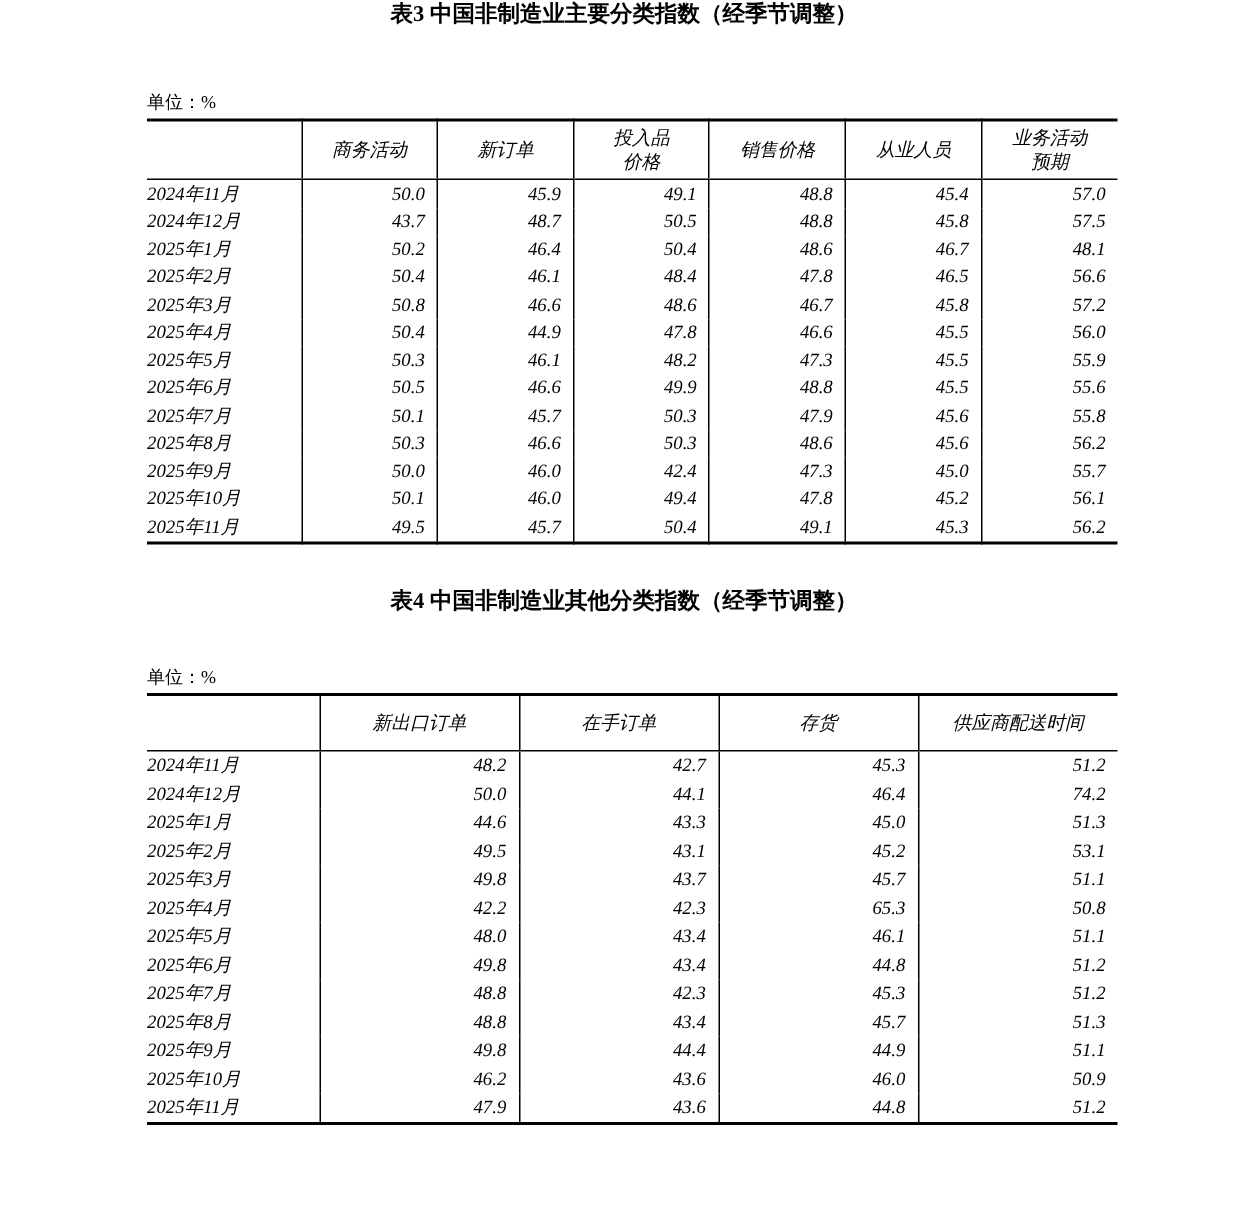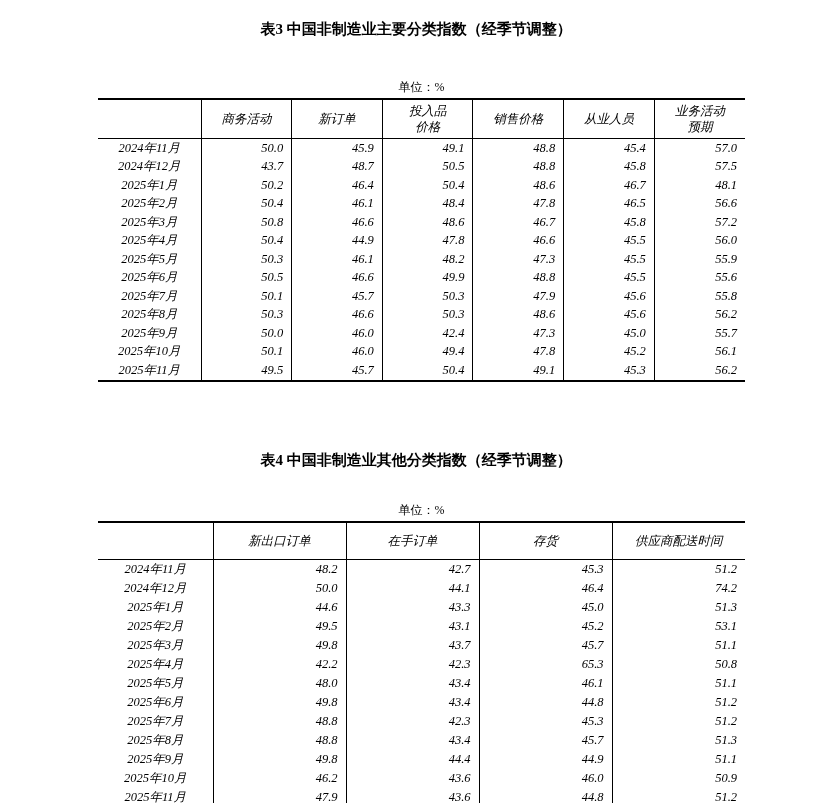--- a/index.html
+++ b/index.html
@@ -6,43 +6,43 @@
   body {
     width: 832px; height: 803px;
     background: #ffffff; color: #000000;
     font-family: "Liberation Serif", "DejaVu Serif", serif;
     overflow: hidden;
   }
   .title {
     margin: 0; text-align: center;
     font-size: 15px; font-weight: bold; line-height: 20px;
   }
-  #t3-title { padding-top: 19px; }
-  #t4-title { padding-top: 68px; }
+  #t3-title { }
+  #t4-title { padding-top: 28px; }
   .table-wrap { width: 647px; margin-left: 98px; }
-  .unit { text-align: center; font-size: 12px; line-height: 15px; }
+  .unit { text-align: left; font-size: 12px; line-height: 15px; }
   #t3-unit { margin-top: 41px; margin-bottom: 3px; }
   #t4-unit { margin-top: 33px; margin-bottom: 3px; }
   table {
     border-collapse: collapse; table-layout: fixed; width: 647px;
     border-top: 2px solid #000; border-bottom: 2px solid #000; font-style: italic;
   }
   th, td { padding: 0; font-weight: normal; overflow: hidden; }
   thead th {
     border-bottom: 1px solid #000;
     font-size: 12.5px; text-align: center; vertical-align: middle;
     white-space: pre-line; line-height: 16px;
   }
   table.t3 thead th { height: 38px; }
   table.t4 thead th { height: 36px; text-align: center; }
   th + th, td + td { border-left: 1px solid #000; }
   tbody td { font-size: 12.5px; vertical-align: middle; }
   table.t3 tbody td { height: 18.5px; }
   table.t4 tbody td { height: 19px; }
-  td.month { text-align: center; }
+  td.month { }
   td.num { text-align: right; padding-right: 8px; }
   table.t3 col.c-label { width: 103px; }
   table.t3 col.c-data  { width: 90.6px; }
   table.t4 col.c-label { width: 115px; }
   table.t4 col.c-data  { width: 133px; }
 </style>
 </head>
 <body>
 
 <div>

